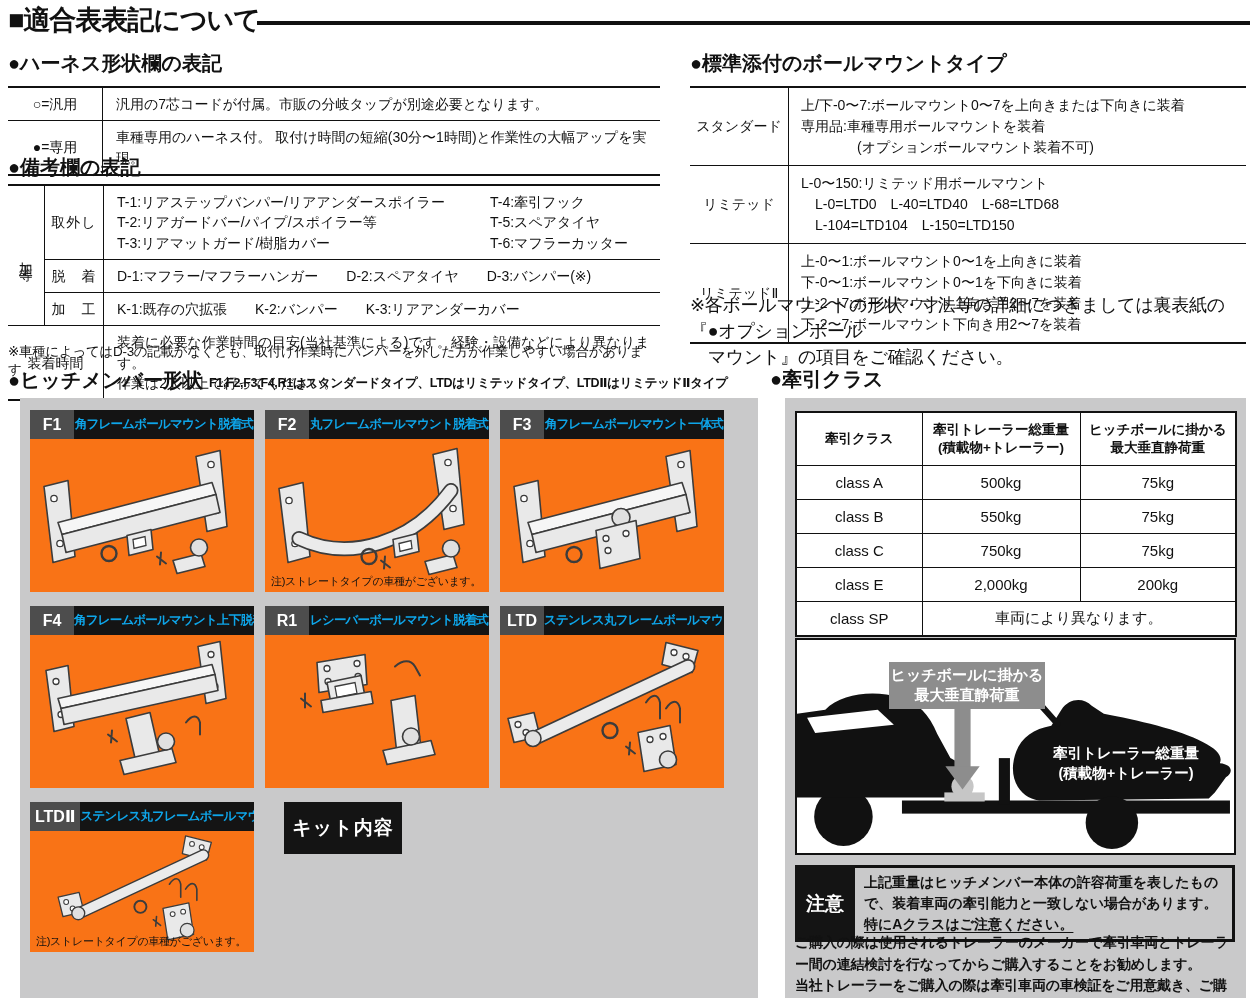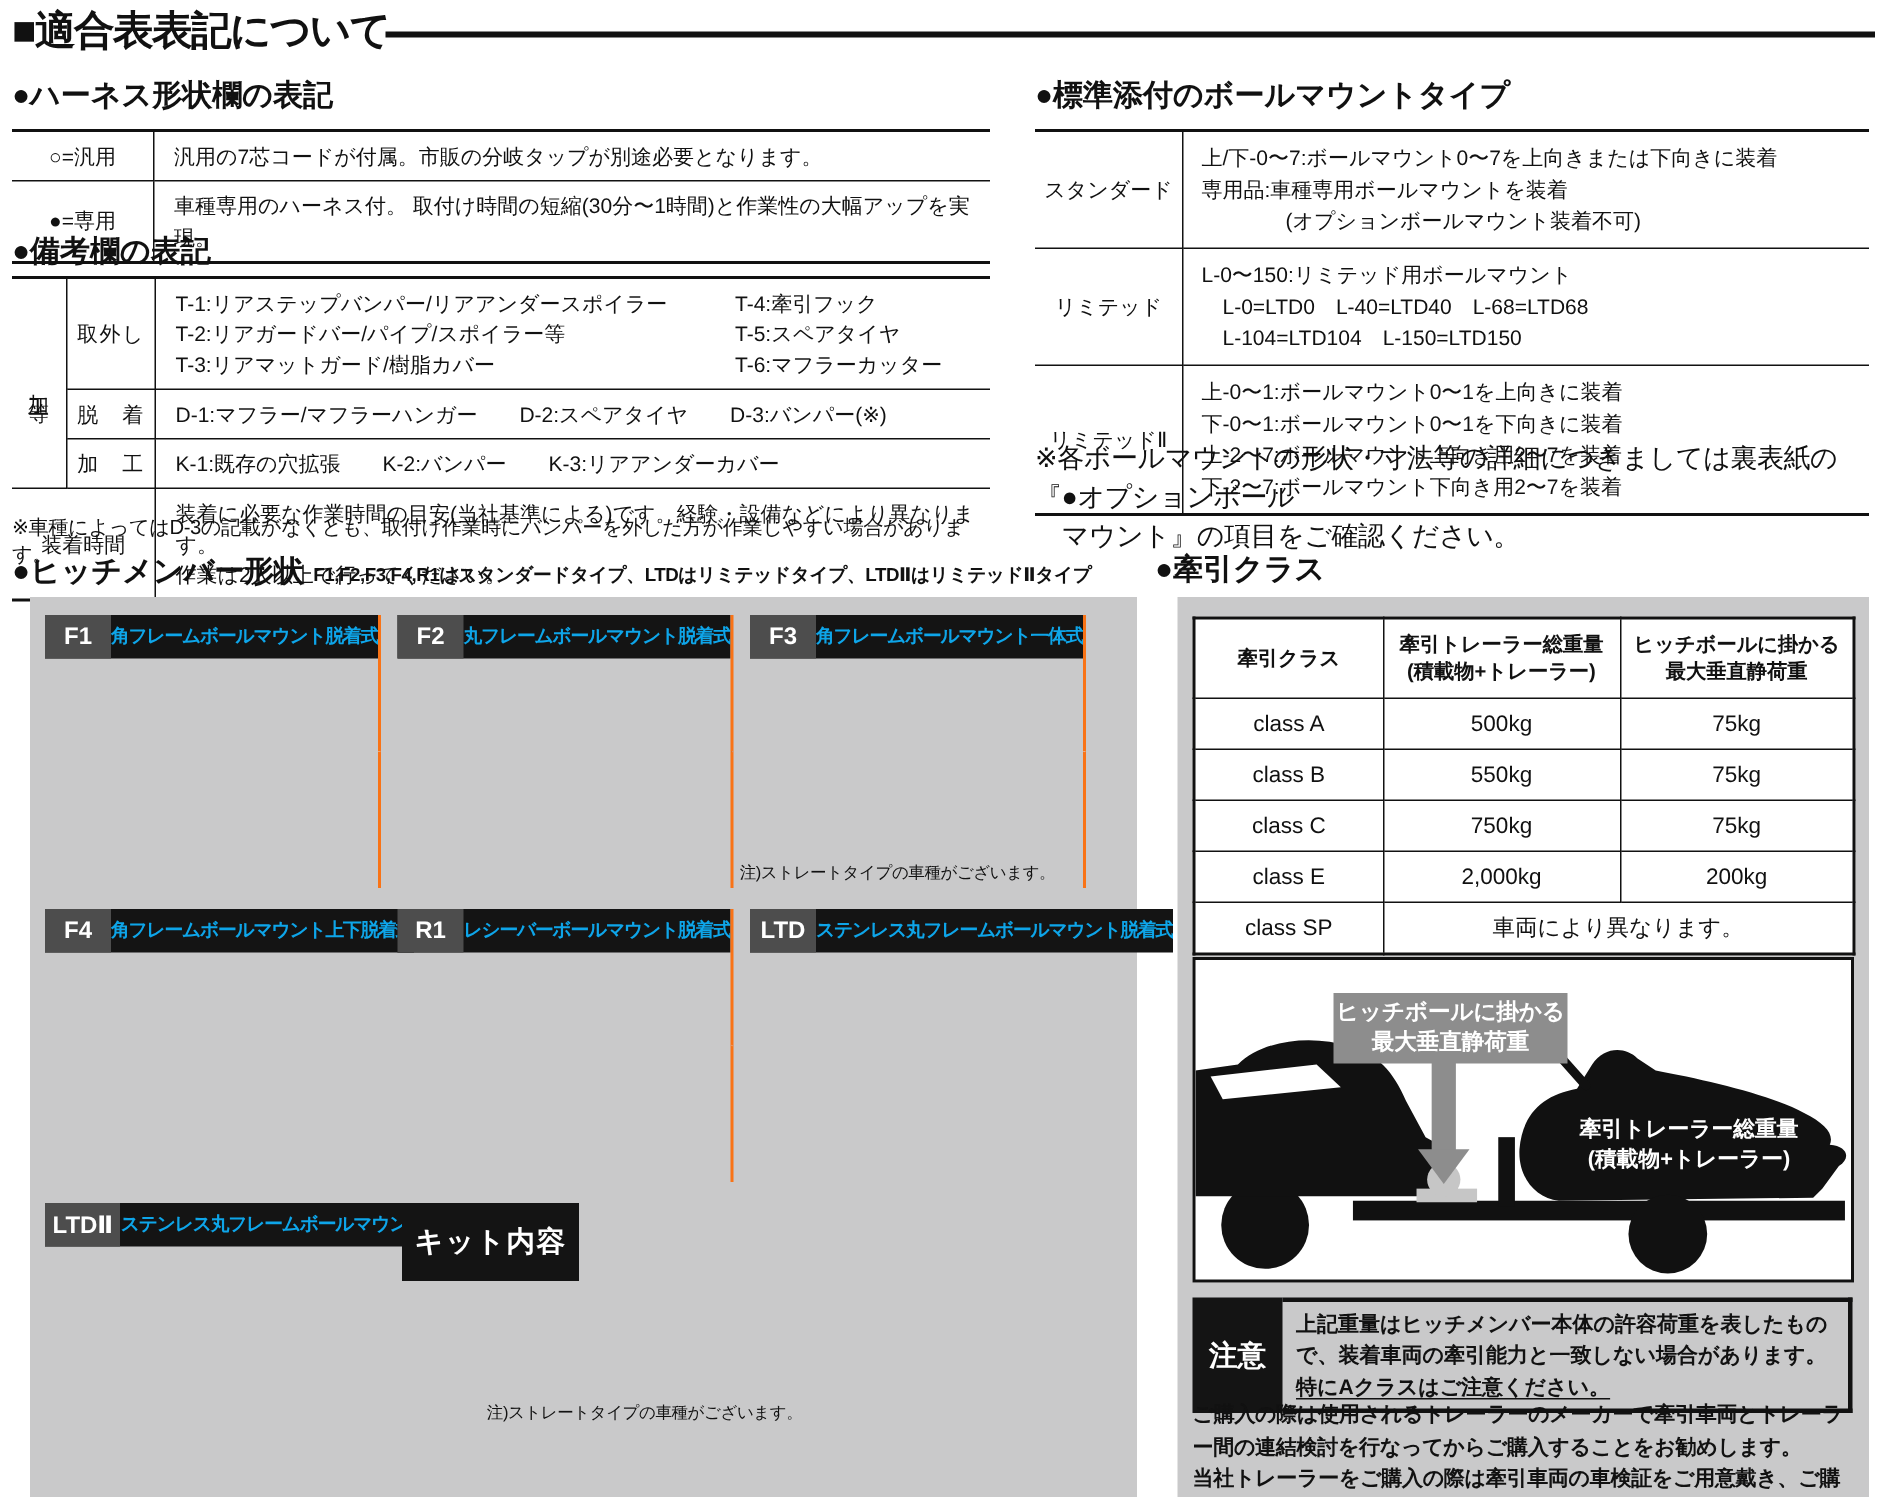--- a/index.html
+++ b/index.html
@@ -26,21 +26,21 @@
   td.slab{width:56px;text-align:center;border-right:1px solid #111;font-size:14.5px;letter-spacing:1px;}
   td.tlab{text-align:center;border-right:1px solid #111;font-size:14.5px;}
   .two-col{display:flex;}
   .two-col .rcol{margin-left:auto;width:168px;}
   .note{font-size:13.5px;letter-spacing:-0.3px;white-space:pre-wrap;}
   
   #ballmount-table td.hlab{width:96px;}
   #ballmount-table td.cont{padding:7px 0 7px 12px;font-size:14px;line-height:1.5;}
   
   .gray-area{background:#c9c9ca;}
-  .panel{position:absolute;width:224px;display:flex;flex-direction:row;}
+  .panel{position:absolute;width:224px;display:flex;flex-direction:column;}
   .panel-head{height:29px;background:#141414;display:flex;align-items:center;flex:0 0 29px;}
   .badge{min-width:34px;background:#4d4d4d;color:#fff;font-weight:bold;font-size:16px;
          text-align:center;align-self:stretch;display:flex;align-items:center;justify-content:center;padding:0 5px;}
   .ptitle{flex:1;color:#0ea5e9;font-weight:bold;font-size:12.5px;text-align:center;
           white-space:nowrap;letter-spacing:-0.8px;overflow:hidden;}
   .pbody{background:#f97316;position:relative;flex:1;}
   .pbody svg{position:absolute;inset:0;width:100%;height:100%;}
   .pnote{position:absolute;left:6px;bottom:3px;font-size:11px;letter-spacing:-0.3px;white-space:nowrap;}
   .kit-label{background:#141414;color:#fff;font-size:19px;font-weight:bold;display:flex;
              align-items:center;justify-content:center;letter-spacing:1px;}
@@ -322,21 +322,21 @@
       <span class="badge">LTDⅡ</span>
       <span class="ptitle">ステンレス丸フレームボールマウント脱着式</span>
     </div>
     <div class="pbody">
       <svg viewBox="0 0 224 150">
           <use href="#sym-ltd"></use>
         </svg>
       <div class="pnote">注)ストレートタイプの車種がございます。</div>
     </div>
   </div>
-  <div class="abs kit-label" style="left:248px;top:404px;width:118px;height:52px;">キット内容</div>
+  <div class="abs kit-label" style="left:264px;top:404px;width:118px;height:52px;">キット内容</div>
 </div>
 
 <div class="abs h2" style="left:690px;top:50px;">●標準添付のボールマウントタイプ</div>
 
 <table class="abs otable" id="ballmount-table" style="left:690px;top:86px;width:556px;">
   <tbody>
       <tr>
     <td class="hlab">スタンダード</td>
     <td class="cont prew">上/下-0〜7:ボールマウント0〜7を上向きまたは下向きに装着
 専用品:車種専用ボールマウントを装着

